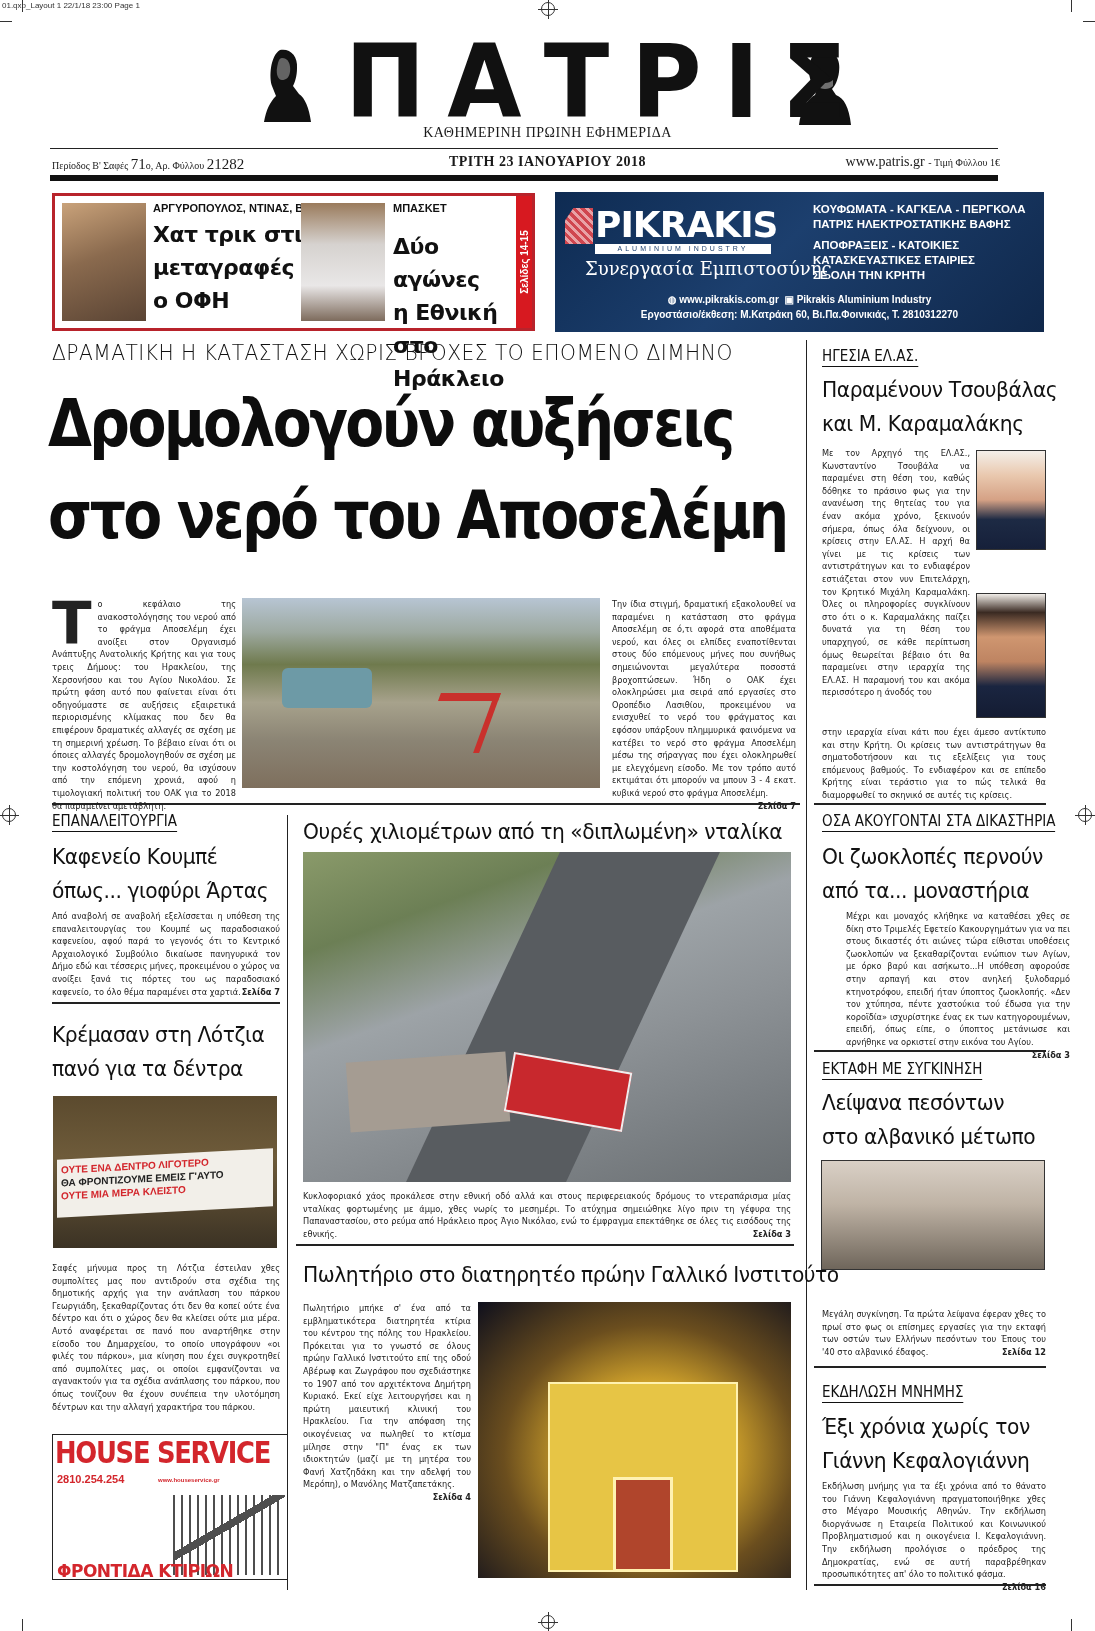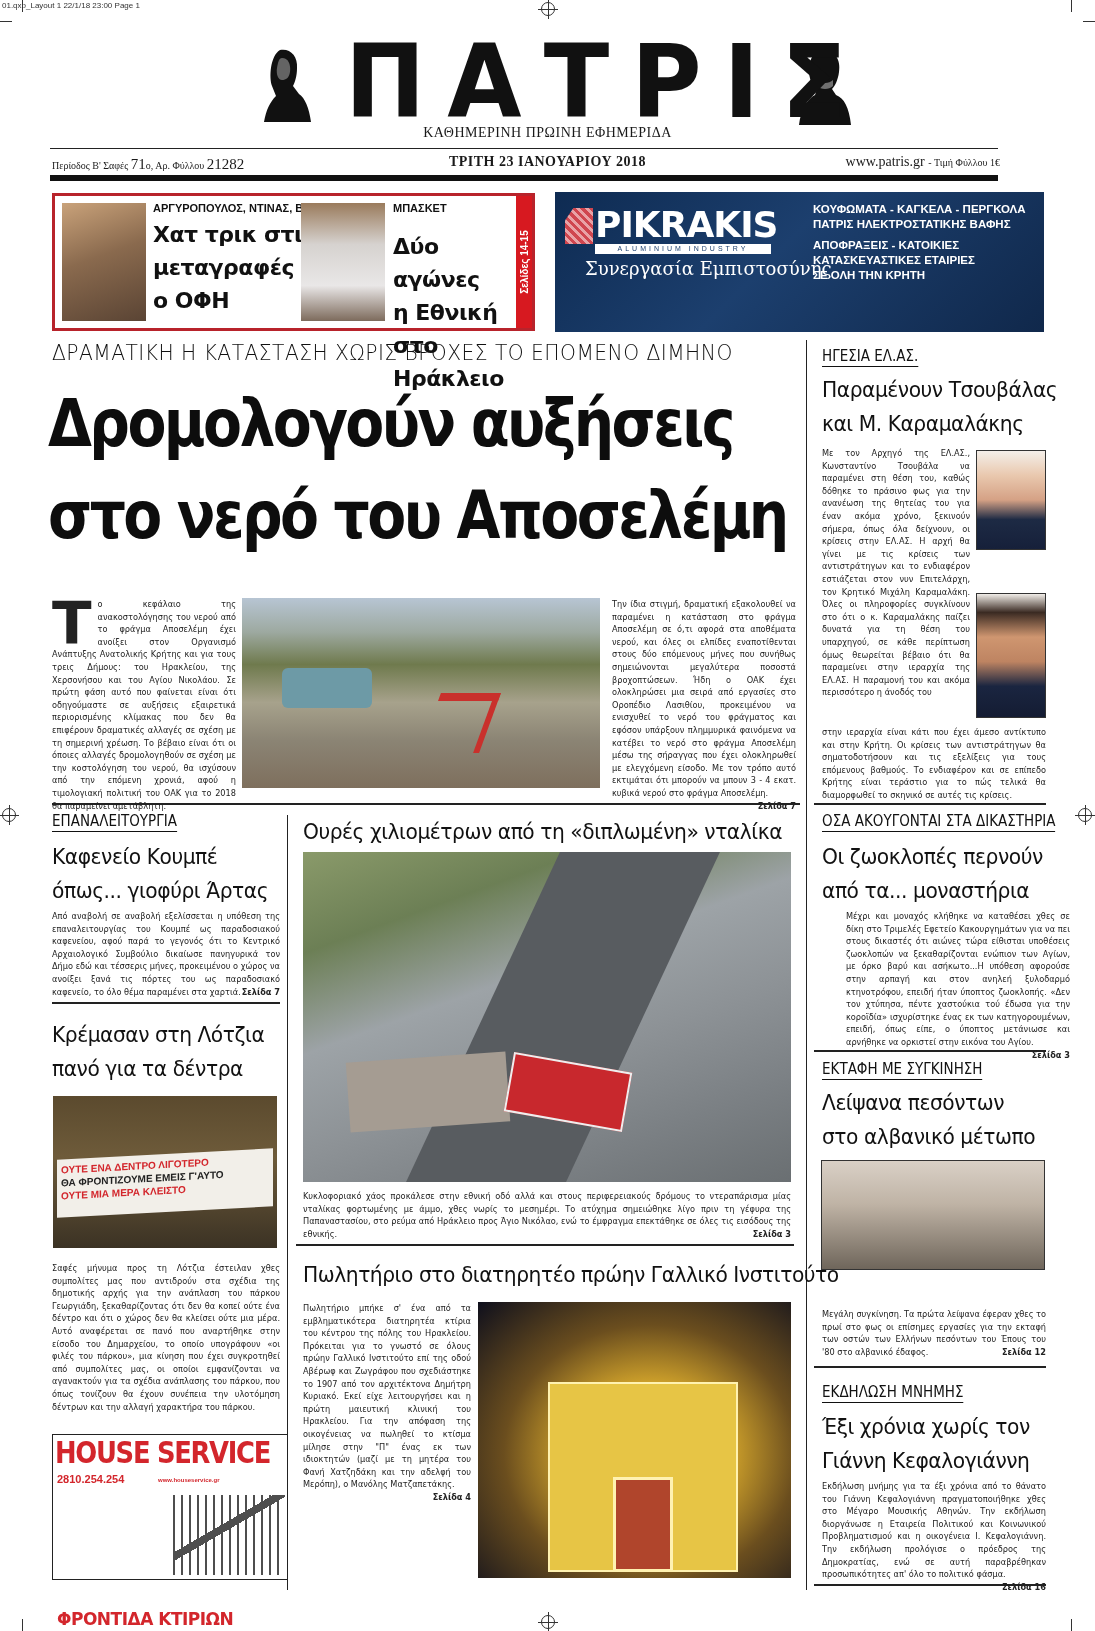--- a/index.html
+++ b/index.html
@@ -78,21 +78,21 @@
   .inst-photo .facade { position: absolute; left: 70px; top: 80px; width: 190px; height: 190px; background: #e7c545; border: 2px solid #fff2b0; }
   .inst-photo .door { position: absolute; left: 135px; top: 175px; width: 60px; height: 95px; background: #b0452c; border: 3px solid #fff2b0; }
 
   .war-photo { left: 821px; top: 1160px; width: 224px; height: 110px; background: linear-gradient(180deg,#d9d0c6 0%,#bfb3a5 40%,#6f665b 100%); border: 1px solid #333; }
 
   .ad-house { left: 52px; top: 1434px; width: 236px; height: 146px; border: 1.5px solid #222; background: #fff; }
   .hs-title { left: 2px; top: 0; font-family: "DejaVu Sans", sans-serif; font-weight: 900; font-size: 30px; color: #d3262c; letter-spacing: -1.5px; transform: scaleX(0.86); transform-origin: left; white-space: nowrap; }
   .hs-phone { left: 4px; top: 38px; font-weight: bold; font-size: 11px; color: #d3262c; }
   .hs-url { left: 105px; top: 42px; font-size: 6px; font-weight: bold; color: #d3262c; }
   .hs-serv { left: 4px; top: 54px; font-family: "DejaVu Sans", sans-serif; font-weight: 900; font-size: 16px; line-height: 19px; color: #6b6b6b; letter-spacing: -0.5px; }
-  .hs-foot { left: 4px; top: 126px; font-family: "DejaVu Sans", sans-serif; font-weight: 900; font-size: 17px; color: #d3262c; letter-spacing: -0.5px; margin-top: 48px; }
+  .hs-foot { left: 4px; top: 126px; font-family: "DejaVu Sans", sans-serif; font-weight: 900; font-size: 17px; color: #d3262c; letter-spacing: -0.5px; }
   .hs-roof { left: 120px; top: 60px; width: 112px; height: 80px; background: linear-gradient(150deg, transparent 40%, #222 40%, #222 46%, transparent 46%), repeating-linear-gradient(90deg,#222 0 2px,transparent 2px 8px); opacity: 0.8; }
 </style>
 </head>
 <body>
 
 <div class="abs slug">01.qxp_Layout 1  22/1/18  23:00  Page 1</div>
 <div class="abs regmark" style="left:541px;top:2px;"></div>
 <div class="abs regmark" style="left:541px;top:1615px;"></div>
 <div class="abs regmark" style="left:2px;top:808px;"></div>
 <div class="abs regmark" style="left:1078px;top:808px;"></div>
@@ -157,20 +157,24 @@
   <div class="abs pik-band">ALUMINIUM INDUSTRY</div>
   <div class="abs pik-script">Συνεργασία Εμπιστοσύνης</div>
   <div class="abs pik-lines">
     <div>ΚΟΥΦΩΜΑΤΑ - ΚΑΓΚΕΛΑ - ΠΕΡΓΚΟΛΑ</div>
     <div>ΠΑΤΡΙΣ ΗΛΕΚΤΡΟΣΤΑΤΙΚΗΣ ΒΑΦΗΣ</div>
     <div style="height:6px"></div>
     <div>ΑΠΟΦΡΑΞΕΙΣ - ΚΑΤΟΙΚΙΕΣ</div>
     <div>ΚΑΤΑΣΚΕΥΑΣΤΙΚΕΣ ΕΤΑΙΡΙΕΣ</div>
     <div>ΣΕ ΟΛΗ ΤΗΝ ΚΡΗΤΗ</div>
   </div>
+  <div class="abs pik-foot">
+    <div><span>◍ </span><span>www.pikrakis.com.gr</span>&nbsp;&nbsp;<span>▣ </span><span>Pikrakis Aluminium Industry</span></div>
+    <div>Εργοστάσιο/έκθεση: Μ.Κατράκη 60, Βι.Πα.Φοινικιάς, Τ. 2810312270</div>
+  </div>
 </div>
 
 <div class="abs supra">ΔΡΑΜΑΤΙΚΗ Η ΚΑΤΑΣΤΑΣΗ ΧΩΡΙΣ ΒΡΟΧΕΣ ΤΟ ΕΠΟΜΕΝΟ ΔΙΜΗΝΟ</div>
 <div class="abs main-head">
   <div>Δρομολογούν αυξήσεις</div>
   <div>στο νερό του Αποσελέμη</div>
 </div>
 <div class="abs body-txt" style="left:52px;top:598px;width:184px;">
   <span class="dropcap">Τ</span><span>ο κεφάλαιο της ανακοστολόγησης του νερού από το φράγμα Αποσελέμη έχει ανοίξει στον Οργανισμό Ανάπτυξης Ανατολικής Κρήτης και για τους τρεις Δήμους: του Ηρακλείου, της Χερσονήσου και του Αγίου Νικολάου. Σε πρώτη φάση αυτό που φαίνεται είναι ότι οδηγούμαστε σε αυξήσεις εξαιρετικά περιορισμένης κλίμακας που δεν θα επιφέρουν δραματικές αλλαγές σε σχέση με τη σημερινή χρέωση. Το βέβαιο είναι ότι οι όποιες αλλαγές δρομολογηθούν σε σχέση με την κοστολόγηση του νερού, θα ισχύσουν από την επόμενη χρονιά, αφού η τιμολογιακή πολιτική του ΟΑΚ για το 2018 θα παραμείνει αμετάβλητη.</span>
 </div>
@@ -264,21 +268,21 @@
   <span class="page-ref">Σελίδα 3</span>
 </div>
 
 <div class="abs kicker" style="left:822px;top:1060px;">ΕΚΤΑΦΗ ΜΕ ΣΥΓΚΙΝΗΣΗ</div>
 <div class="abs head2" style="left:822px;top:1086px;">
   <div>Λείψανα πεσόντων</div>
   <div>στο αλβανικό μέτωπο</div>
 </div>
 <div class="abs war-photo"></div>
 <div class="abs body-txt" style="left:822px;top:1308px;width:224px;">
-  <span>Μεγάλη συγκίνηση. Τα πρώτα λείψανα έφεραν χθες το πρωί στο φως οι επίσημες εργασίες για την εκταφή των οστών των Ελλήνων πεσόντων του Έπους του '80 στο αλβανικό έδαφος.</span>
+  <span>Μεγάλη συγκίνηση. Τα πρώτα λείψανα έφεραν χθες το πρωί στο φως οι επίσημες εργασίες για την εκταφή των οστών των Ελλήνων πεσόντων του Έπους του '40 στο αλβανικό έδαφος.</span>
   <span class="page-ref">Σελίδα 12</span>
 </div>
 
 <div class="abs kicker" style="left:822px;top:1383px;">ΕΚΔΗΛΩΣΗ ΜΝΗΜΗΣ</div>
 <div class="abs head2" style="left:822px;top:1410px;">
   <div>Έξι χρόνια χωρίς τον</div>
   <div>Γιάννη Κεφαλογιάννη</div>
 </div>
 <div class="abs body-txt" style="left:822px;top:1480px;width:224px;">
   <span>Εκδήλωση μνήμης για τα έξι χρόνια από το θάνατο του Γιάννη Κεφαλογιάννη πραγματοποιήθηκε χθες στο Μέγαρο Μουσικής Αθηνών. Την εκδήλωση διοργάνωσε η Εταιρεία Πολιτικού και Κοινωνικού Προβληματισμού και η οικογένεια Ι. Κεφαλογιάννη. Την εκδήλωση προλόγισε ο πρόεδρος της Δημοκρατίας, ενώ σε αυτή παραβρέθηκαν προσωπικότητες απ' όλο το πολιτικό φάσμα.</span>

